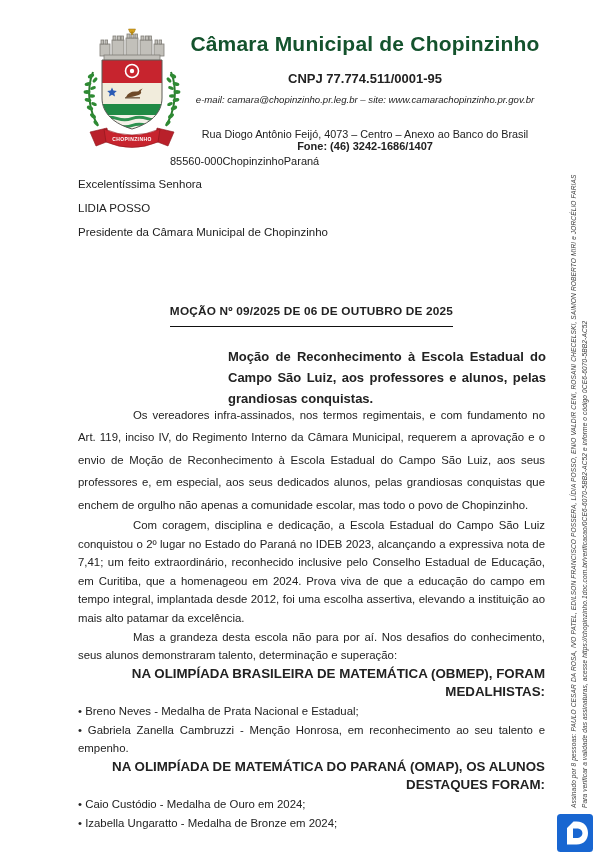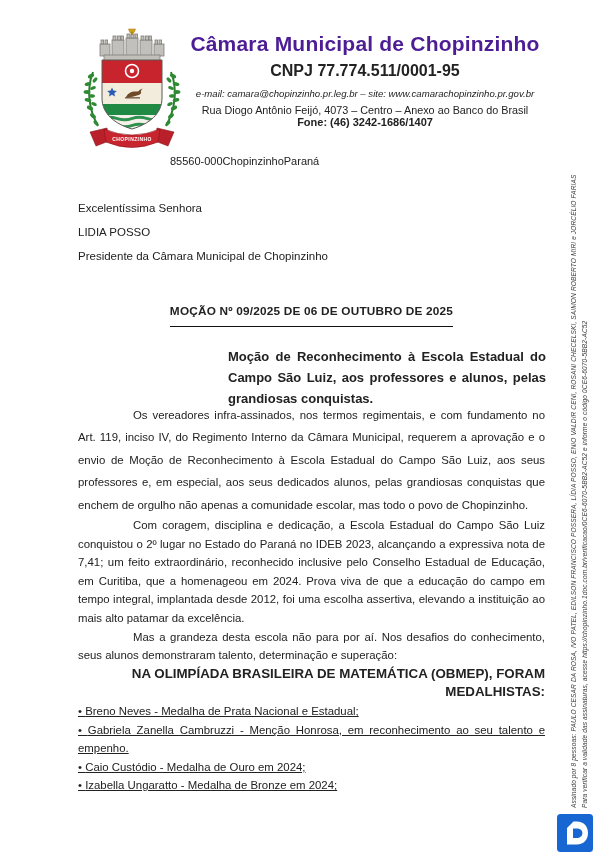--- a/index.html
+++ b/index.html
@@ -24,34 +24,34 @@
   .header-text {
     position: absolute;
     left: 182px; top: 32px;
     width: 366px;
     text-align: center;
   }
   .org-name {
     font-size: 21px;
     font-weight: bold;
     letter-spacing: 0.2px;
-    color: #4c1d95;
+    color: #14532d;
   }
   .cnpj {
-    margin-top: 6px;
-    font-size: 16px;
+    margin-top: 15px;
+    font-size: 13px;
     font-weight: bold;
   }
   .contact-line {
     margin-top: 8px;
     font-size: 9.6px;
     font-style: italic;
   }
   .address-line {
-    margin-top: 5px;
+    margin-top: 23px;
     font-size: 10.8px;
   }
   .phone-line {
     font-size: 11px;
     font-weight: bold;
   }
   .location-row {
     position: absolute;
     left: 170px; top: 155px;
     width: 336px;
@@ -60,21 +60,20 @@
     font-size: 11px;
   }
 
   
   .recipient {
     position: absolute;
     left: 78px; top: 172px;
     width: 460px;
     font-size: 11.5px;
     line-height: 24px;
-    margin-top: 24px;
   }
 
   
   .motion-title-wrap {
     position: absolute;
     left: 78px; top: 301px;
     width: 467px;
     text-align: center;
   }
   .motion-title {
@@ -106,21 +105,20 @@
   .para-rest  { line-height: 18.6px; }
   .list-heading {
     font-weight: bold;
     line-height: 18.6px;
     text-align: right;
   }
   .medal-list { list-style: none; }
   .medal-list li {
     line-height: 18.6px;
     text-align: justify;
-    text-decoration: underline;
   }
   .medal-list li::before { content: "• "; }
 
   
   .signature-sidebar {
     position: absolute;
     left: 569px; top: 808px;
     width: 758px; height: 24px;
     transform: rotate(-90deg);
     transform-origin: 0 0;
@@ -261,20 +259,21 @@
     <p class="para para-first">Os vereadores infra-assinados, nos termos regimentais, e com fundamento no Art. 119, inciso IV, do Regimento Interno da Câmara Municipal, requerem a aprovação e o envio de Moção de Reconhecimento à Escola Estadual do Campo São Luiz, aos seus professores e, em especial, aos seus dedicados alunos, pelas grandiosas conquistas que enchem de orgulho não apenas a comunidade escolar, mas todo o povo de Chopinzinho.</p>
     <p class="para para-rest">Com coragem, disciplina e dedicação, a Escola Estadual do Campo São Luiz conquistou o 2º lugar no Estado do Paraná no IDEB 2023, alcançando a expressiva nota de 7,41; um feito extraordinário, reconhecido inclusive pelo Conselho Estadual de Educação, em Curitiba, que a homenageou em 2024. Prova viva de que a educação do campo em tempo integral, implantada desde 2012, foi uma escolha assertiva, elevando a instituição ao mais alto patamar da excelência.</p>
     <p class="para para-rest">Mas a grandeza desta escola não para por aí. Nos desafios do conhecimento, seus alunos demonstraram talento, determinação e superação:</p>
 
     <h3 class="list-heading">NA OLIMPÍADA BRASILEIRA DE MATEMÁTICA (OBMEP), FORAM MEDALHISTAS:</h3>
     <ul class="medal-list">
       <li>Breno Neves - Medalha de Prata Nacional e Estadual;</li>
       <li>Gabriela Zanella Cambruzzi - Menção Honrosa, em reconhecimento ao seu talento e empenho.</li>
     </ul>
 
+    <h3 class="list-heading">NA OLIMPÍADA DE MATEMÁTICA DO PARANÁ (OMAP), OS ALUNOS DESTAQUES FORAM:</h3>
     <ul class="medal-list">
       <li>Caio Custódio - Medalha de Ouro em 2024;</li>
       <li>Izabella Ungaratto - Medalha de Bronze em 2024;</li>
     </ul>
   </main>
 
   <aside class="signature-sidebar">
     <div>Assinado por 8 pessoas: PAULO CESAR DA ROSA, IVO PATEL, EDILSON FRANCISCO POSSERA, LÍDIA POSSO, ENIO VALDIR CENI, ROSANI CHECELSKI, SAIMON ROBERTO MIRI e JORCÉLIO FARIAS</div>
     <div>Para verificar a validade das assinaturas, acesse https://chopinzinho.1doc.com.br/verificacao/0CE6-6070-5BB2-AC52 e informe o código 0CE6-6070-5BB2-AC52</div>
   </aside>

